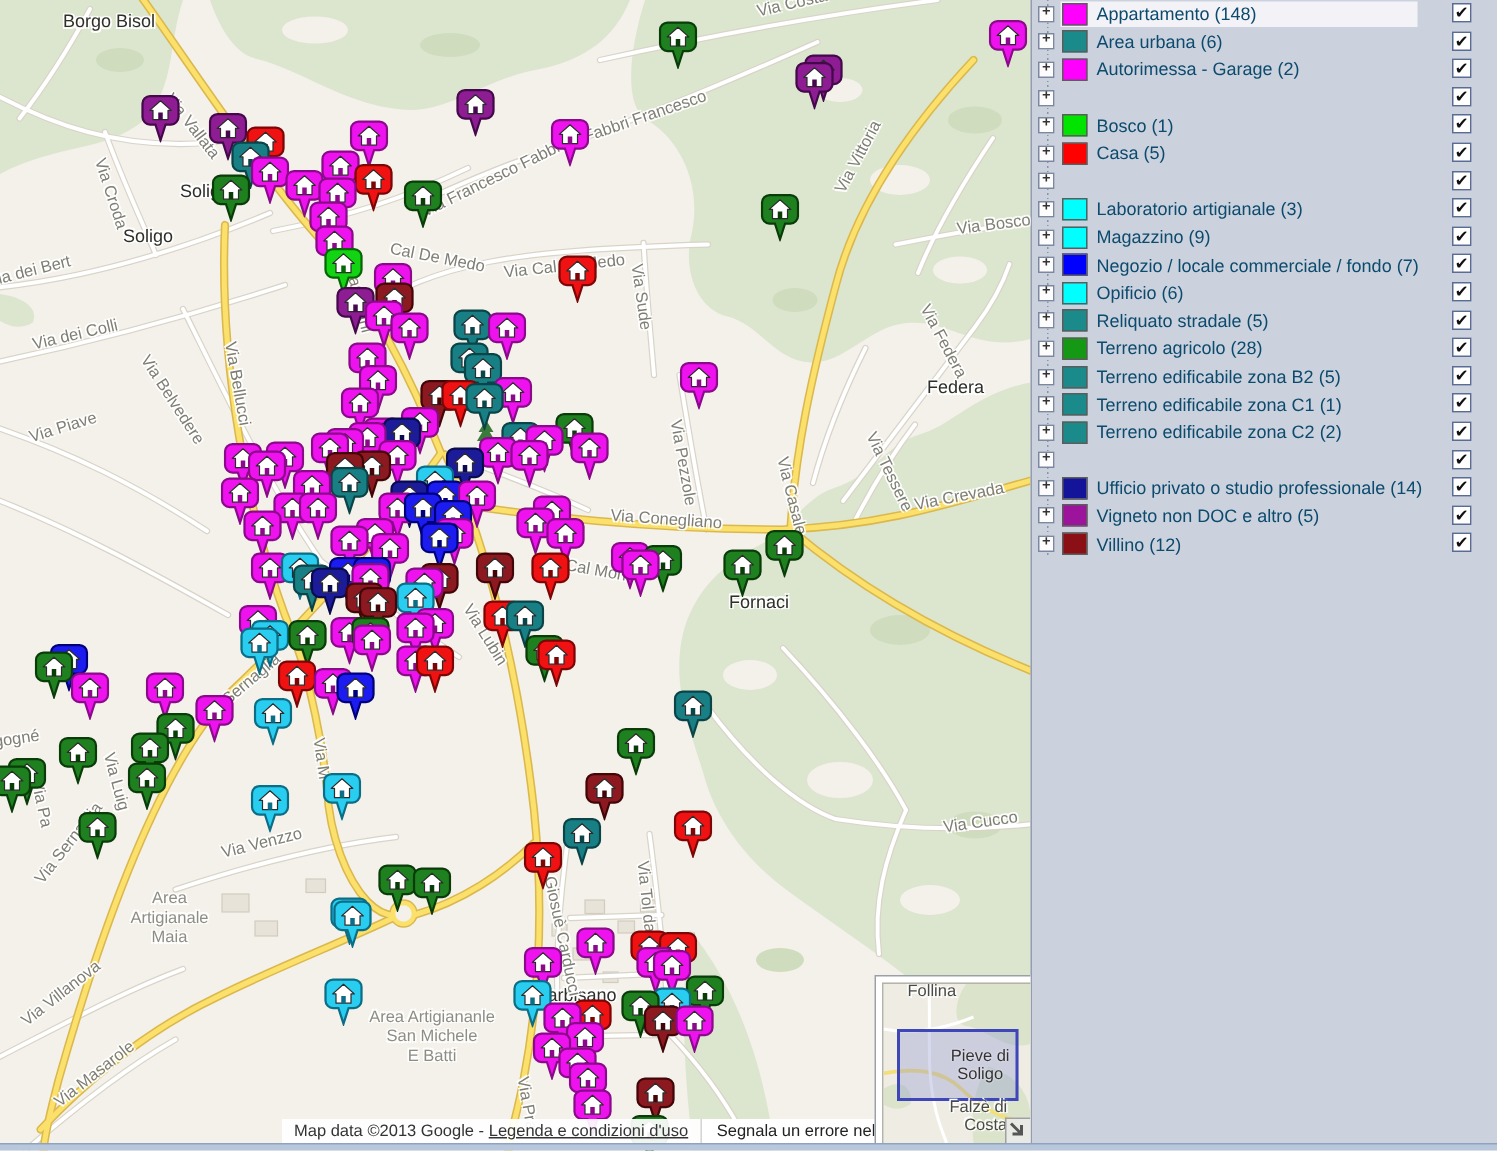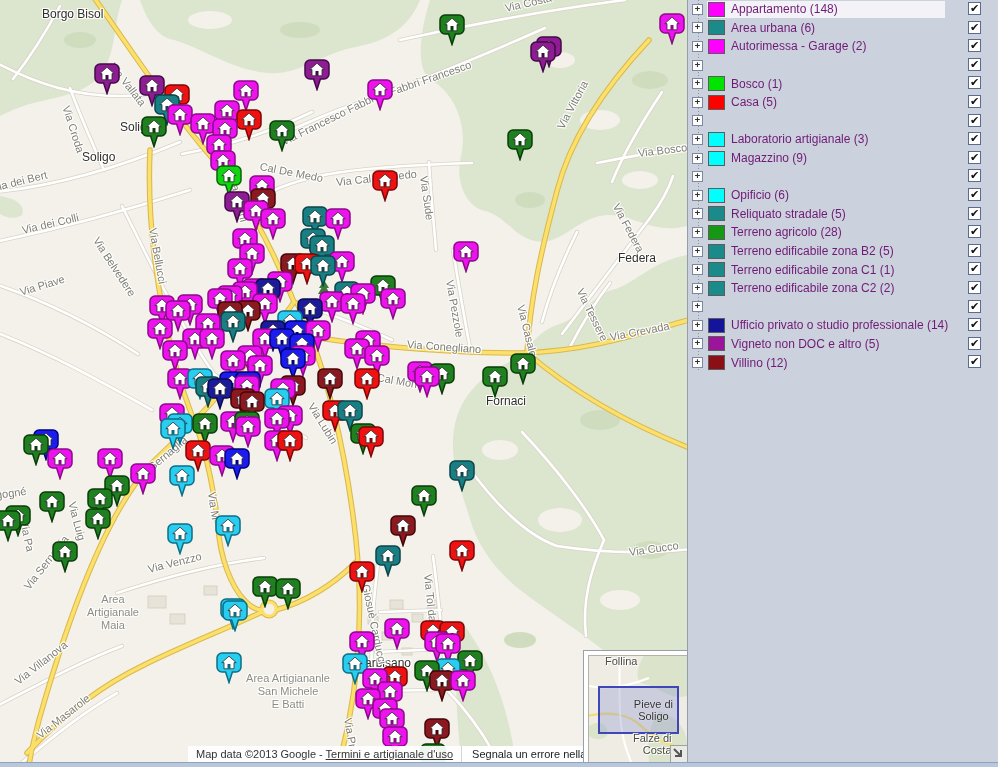--- a/index.html
+++ b/index.html
@@ -46,21 +46,21 @@
   .lg-vline{position:absolute;left:241px;top:0;width:1px;height:15px;background:#96a0b2}
   #legend-rows{position:relative}
   .treeline{position:absolute;left:10px;top:0;width:1px;height:372px;
             background:repeating-linear-gradient(to bottom,#8a94a8 0 1px,transparent 1px 3px)}
   .lrow{position:relative;display:flex;align-items:center;height:18.6px;padding-left:4px;font-size:12px;cursor:default}
   .expander{width:9px;height:9px;border:1px solid #7c88a0;background:#fdfdfd;flex:none;
             font:bold 9px/7px "DejaVu Sans Mono",monospace;text-align:center;color:#333;margin-right:4px;z-index:2}
   .lhl{display:flex;align-items:center;flex:none;width:237px;height:17px;padding-left:1px}
   .lhl.on{background:#f3f3f7}
   .swatch{width:17px;height:15px;border:1px solid #5c5c5c;margin-right:6px;flex:none;box-sizing:border-box}
-  .llabel{white-space:nowrap;color:#701a75}
+  .llabel{white-space:nowrap;color:#0c4a6e}
   .cbx{position:absolute;left:280px;top:2px;width:13px;height:13px;background:#fff;border:1px solid #5a6c94;
        box-sizing:border-box;font:11px/11px "DejaVu Sans",sans-serif;text-align:center;color:#111;cursor:pointer}
   
   #bottom-strip{position:absolute;left:0;top:762px;width:998px;height:5px;background:#b9c7dc;border-top:1px solid #8fa3c0;box-sizing:border-box;z-index:60}
 </style>
 </head>
 <body>
 
 <div id="app">
 
@@ -1408,21 +1408,21 @@
         <div class="marker" style="left: 420px; top: 743px;">
           <svg width="26" height="32" viewBox="0 0 26 32">
             <path d="M6 1h14a5 5 0 0 1 5 5v9a5 5 0 0 1-5 5h-3.6L13 30.5 9.6 20H6a5 5 0 0 1-5-5V6a5 5 0 0 1 5-5Z" fill="#1e801e" stroke="#0a3c0a" stroke-width="1.5"></path>
             <path d="M13 4.2 L5.8 10.6 L8 10.6 L8 16.8 L18 16.8 L18 10.6 L20.2 10.6 Z" fill="#fff" stroke="#2b2b2b" stroke-width="0.8" stroke-linejoin="round"></path>
             <rect x="11.5" y="12" width="3" height="4.8" fill="#0a3c0a"></rect>
           </svg>
         </div>
       </div>
 
     <div id="attribution">
-      <div class="attr-left"><span>Map data ©2013 Google - </span><a>Termini e artigianale d'uso</a></div>
+      <div class="attr-left"><span>Map data ©2013 Google - </span><a>Legenda e condizioni d'uso</a></div>
       <div class="attr-right">Segnala un errore nella mappa</div>
     </div>
 
     <div id="minimap">
       <div class="mm-inner">
         <svg width="98" height="106" viewBox="0 0 98 106">
           <rect width="98" height="106" fill="#efece3"></rect>
           <path d="M55,0 H98 V40 C80,45 70,30 55,28 C45,26 48,10 55,0 Z" fill="#dbe4cb"></path>
           <path d="M70,55 C85,60 98,70 98,90 V106 H60 C58,88 60,68 70,55 Z" fill="#dbe4cb"></path>
           <path d="M0,70 C12,62 20,70 18,80 C10,86 2,82 0,80 Z" fill="#dbe4cb"></path>
@@ -1508,20 +1508,24 @@
         <div class="lrow">
           <span class="expander">+</span>
           <span class="lhl">
             <span class="swatch" style="background:#00ffff"></span>
             <span class="llabel">Magazzino (9)</span>
           </span>
           <span class="cbx">✔</span>
         </div>
         <div class="lrow">
           <span class="expander">+</span>
+          <span class="lhl">
+            <span class="swatch" style="background:#0000ff"></span>
+            <span class="llabel">Negozio / locale commerciale / fondo (7)</span>
+          </span>
           <span class="cbx">✔</span>
         </div>
         <div class="lrow">
           <span class="expander">+</span>
           <span class="lhl">
             <span class="swatch" style="background:#00ffff"></span>
             <span class="llabel">Opificio (6)</span>
           </span>
           <span class="cbx">✔</span>
         </div>

